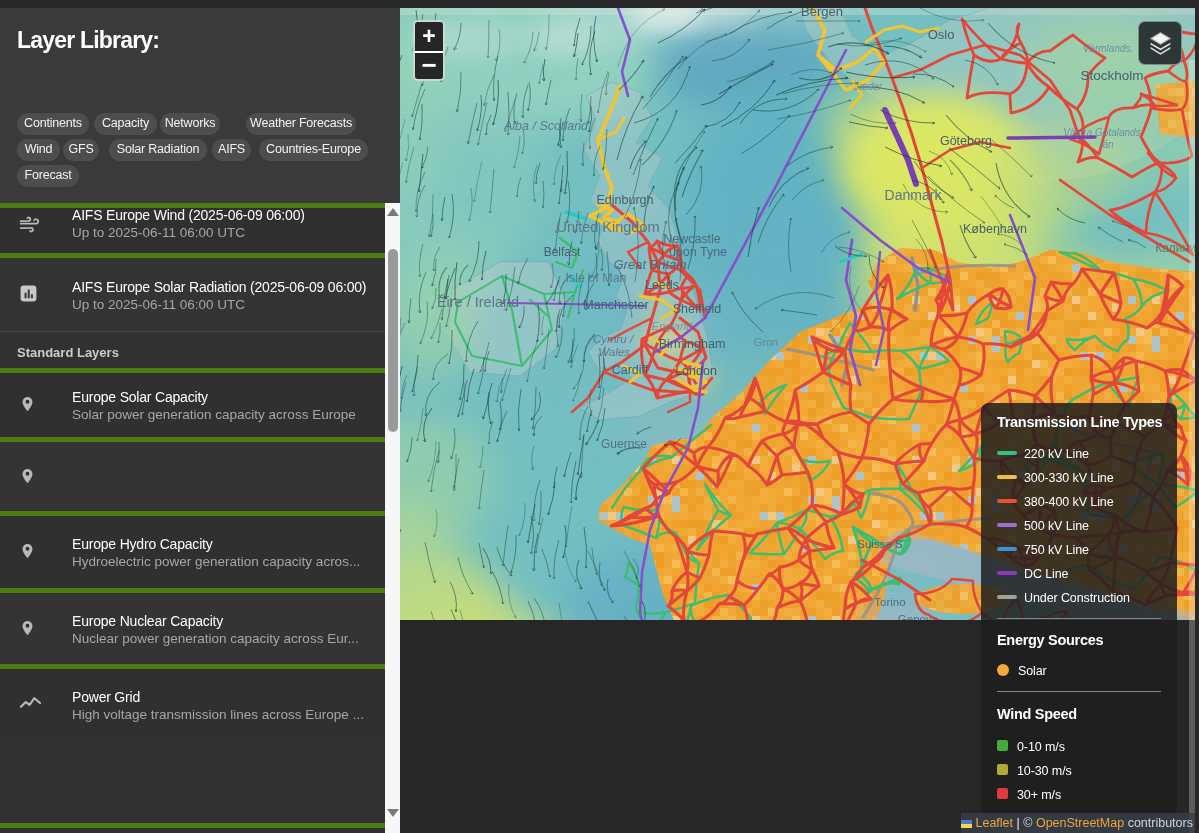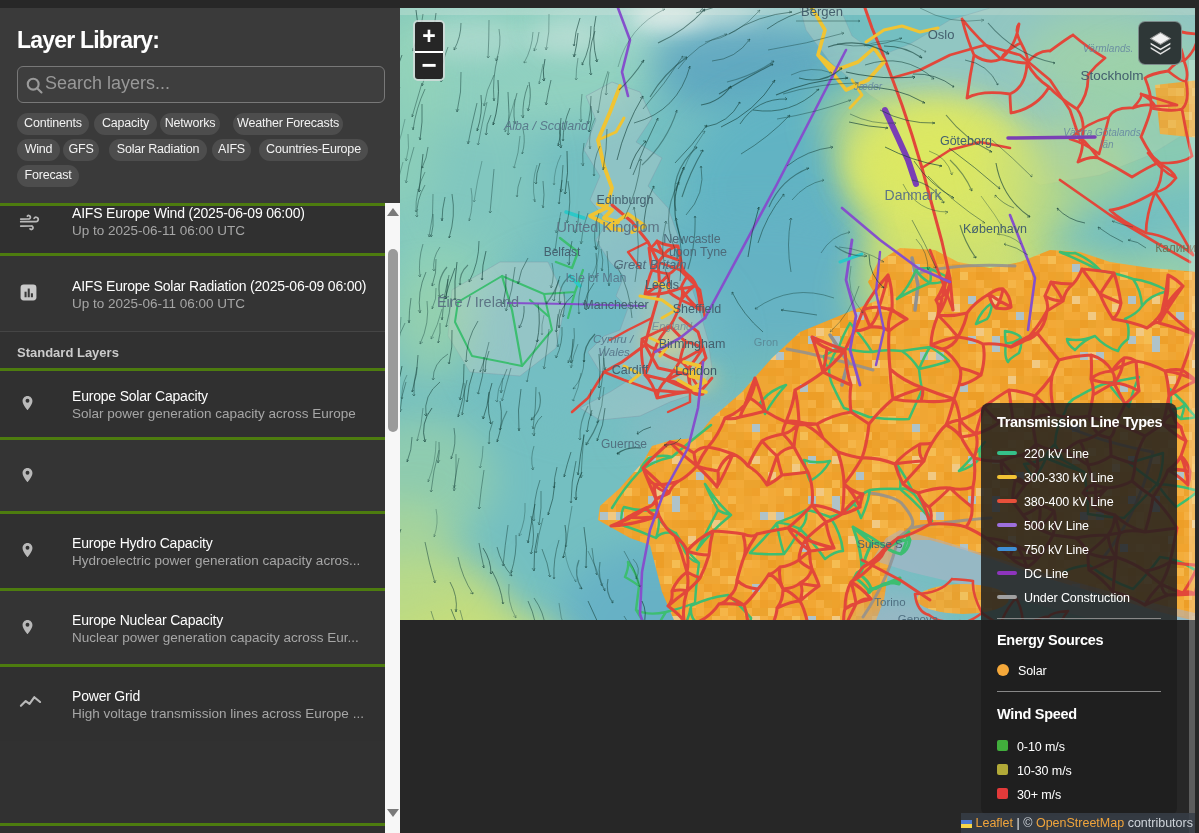--- a/index.html
+++ b/index.html
@@ -2,21 +2,21 @@
 <html><head><meta charset="utf-8"><style>
 *{margin:0;padding:0;box-sizing:border-box}
 html,body{width:1199px;height:833px;overflow:hidden;background:#272727;font-family:"Liberation Sans",sans-serif}
 #sidebar{position:absolute;left:0;top:8px;width:400px;height:825px;background:#3a3a3a;overflow:hidden}
 #sb-title{position:absolute;left:17px;top:19px;font-size:23px;font-weight:bold;color:#fff;letter-spacing:-0.8px}
 #search{position:absolute;left:17px;top:58px;width:368px;height:37px;background:#3e3e3e;border:1px solid #787878;border-radius:6px}
 #search .ph{position:absolute;left:27px;top:6px;font-size:18px;color:#989898}
 #search .mg{position:absolute;left:6px;top:8px}
 .pill{position:absolute;height:21.5px;line-height:21.5px;background:#4d4d4d;color:#f2f2f2;font-size:12.5px;letter-spacing:-0.2px;border-radius:11px;text-align:center}
 #list{position:absolute;left:0;top:195px;width:386px;height:630px;background:#313131}
-.item{position:absolute;left:0;width:386px;border-top:3px solid #4d7c0f}
+.item{position:absolute;left:0;width:386px;border-top:5px solid #4d7c0f}
 .iic{position:absolute;left:19px;top:50%;margin-top:-11px}
 .itxt{position:absolute;left:72px;width:310px}
 .ttl{font-size:14px;color:#fdfdfd;margin-bottom:2px;white-space:nowrap;letter-spacing:-0.2px}
 .sub{font-size:13.5px;color:#a6a6a6;white-space:nowrap}
 .shead{position:absolute;left:0;width:386px;background:#313131;border-top:1px solid #454545;color:#cbcbcb;font-size:13px;font-weight:bold;padding:13px 0 0 17px}
 #sbar{position:absolute;left:385px;top:195px;width:15px;height:630px;background:#f7f7f7}
 #sbar .th{position:absolute;left:2.5px;top:46px;width:10px;height:183px;background:#9a9a9a;border-radius:5px}
 #sbar .ar{position:absolute;left:1.5px;width:0;height:0;border-left:6px solid transparent;border-right:6px solid transparent}
 #map{position:absolute;left:400px;top:8px;width:795px;height:612px;overflow:hidden;background:#76c1c2}
 #zoomctl{position:absolute;left:413px;top:20px;width:32px;height:61px;border:2px solid rgba(215,220,220,0.8);border-radius:5px;overflow:hidden}
@@ -1906,31 +1906,24 @@
       <text x="480" y="540" font-size="11.5px" fill="#49666f" text-anchor="middle" opacity="1.0">Suisse S</text>
       <text x="348" y="758" font-size="12px" fill="#52707f" text-anchor="middle" opacity="1.0">Palma</text>
       <text x="70" y="781" font-size="12px" fill="#5a7a8c" font-style="italic" text-anchor="middle" opacity="1.0">Portugal</text>
       <text x="90" y="796" font-size="12.5px" fill="#44606e" text-anchor="middle" opacity="1.0">Lisboa</text>
       <text x="273" y="821" font-size="12.5px" fill="#57747f" text-anchor="middle" opacity="1.0">Constantine</text>
     </svg></div>
 <div id="edgeL"></div>
 <div id="edgeR"></div>
 <div id="sidebar">
   <div id="sb-title">Layer Library:</div>
-  <div id="search">
-      <span class="mg"><svg width="21" height="21" viewBox="0 0 24 24" fill="none" stroke="#9b9b9b" stroke-width="2.4" stroke-linecap="round">
-          <circle cx="10.5" cy="10.5" r="6.2"></circle>
-          <path d="M15.3 15.3 L20 20"></path>
-        </svg></span>
-      <span class="ph">Search layers...</span>
-    </div>
   <span class="pill" style="left:17px;top:105px;width:72px">Continents</span>
   <span class="pill" style="left:94px;top:105px;width:63px">Capacity</span>
   <span class="pill" style="left:160px;top:105px;width:60px">Networks</span>
-  <span class="pill" style="left:233px;top:105px;width:110px">Weather Forecasts</span>
+  <span class="pill" style="left:246px;top:105px;width:110px">Weather Forecasts</span>
   <span class="pill" style="left:17px;top:131px;width:43px">Wind</span>
   <span class="pill" style="left:63px;top:131px;width:36px">GFS</span>
   <span class="pill" style="left:109px;top:131px;width:98px">Solar Radiation</span>
   <span class="pill" style="left:212px;top:131px;width:39px">AIFS</span>
   <span class="pill" style="left:259px;top:131px;width:109px">Countries-Europe</span>
   <span class="pill" style="left:17px;top:157px;width:62px">Forecast</span>
   <div id="list">
       <div class="item" style="top:0px;height:50px;background:#303030">
         <div class="iic" style="top:6px;margin-top:0"><svg width="21" height="21" viewBox="0 0 24 24" fill="none" stroke="#b9b9b9" stroke-width="2" stroke-linecap="round">
             <path d="M9.6 4.6A2 2 0 1 1 11 8H2"></path>

